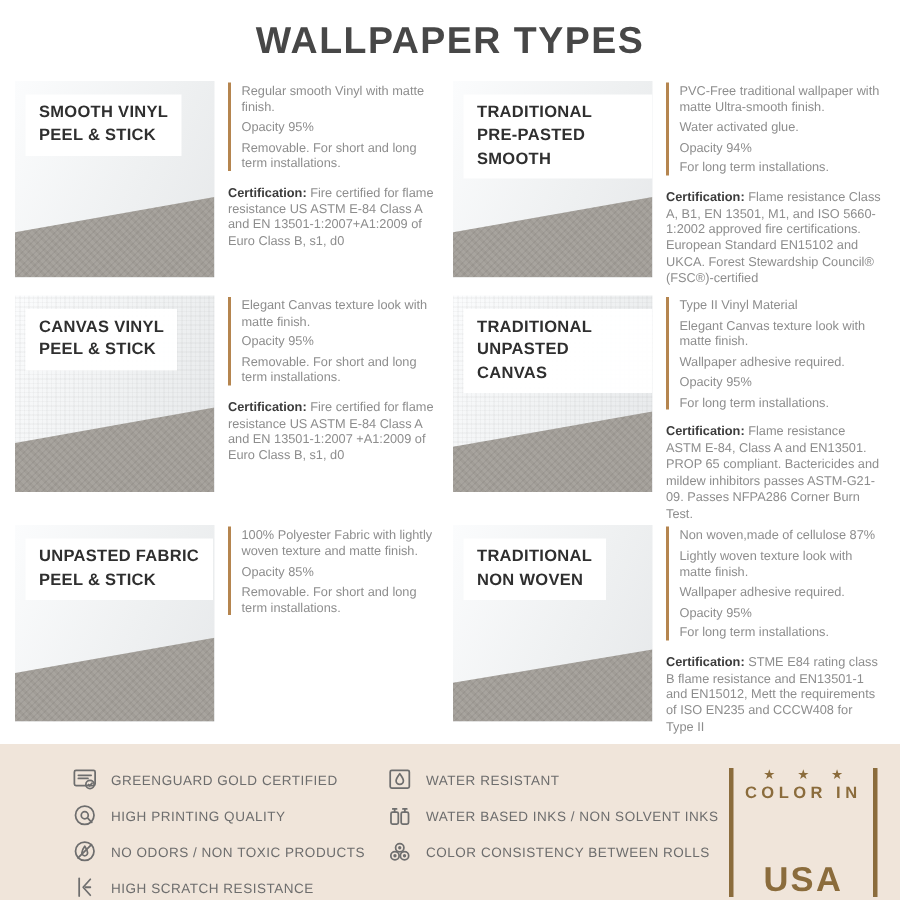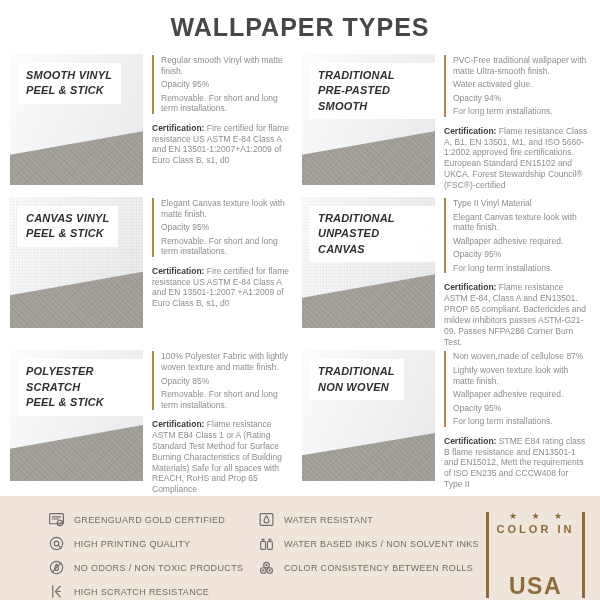--- a/index.html
+++ b/index.html
@@ -43,21 +43,21 @@
     position:absolute;inset:0;
     background:repeating-linear-gradient(0deg,rgba(120,120,120,.05) 0 1px,transparent 1px 3px),
                repeating-linear-gradient(90deg,rgba(120,120,120,.05) 0 1px,transparent 1px 3px);
   }
   .photo .label{
     position:absolute;top:9px;left:7px;
     background:rgba(255,255,255,.96);
     padding:5px 9px;font-size:11px;font-weight:700;color:#2f2f2f;
     line-height:1.4;letter-spacing:.2px;
   }
-  .photo .label span{display:block;font-style:italic;}
+  .photo .label span{display:block;}
   .text{flex:1;padding-left:9px;padding-top:1px;}
   .features{
     border-left:2px solid var(--accent-line,#b5854f);
     padding-left:7px;color:var(--body-text);font-size:8.5px;line-height:1.24;
   }
   .features p{margin:0 0 3px;}
   .cert{
     margin:9px 0 0;font-size:8.5px;color:var(--body-text);line-height:1.28;
   }
   .cert .cert-label{color:var(--dark-text);font-weight:700;}
@@ -169,31 +169,30 @@
           <p>For long term installations.</p>
         </div>
         <p class="cert"><span class="cert-label">Certification:</span> <span>Flame resistance ASTM E-84, Class A and EN13501. PROP 65 compliant. Bactericides and mildew inhibitors passes ASTM-G21-09. Passes NFPA286 Corner Burn Test.</span></p>
       </div>
     </section>
 
     <section class="panel">
       <div class="photo">
         <div class="floor"></div>
         <div class="label">
-          <span>POLYESTER SCRATCH</span>
+          <span>UNPASTED FABRIC</span>
           <span>PEEL &amp; STICK</span>
         </div>
       </div>
       <div class="text">
         <div class="features">
           <p>100% Polyester Fabric with lightly woven texture and matte finish.</p>
           <p>Opacity 85%</p>
           <p>Removable.  For short and long term installations.</p>
         </div>
-        <p class="cert"><span class="cert-label">Certification:</span> <span>Flame resistance ASTM E84 Class 1 or A (Rating Standard Test Method for Surface Burning Characteristics of Building Materials) Safe for all spaces with REACH, RoHS and Prop 65 Compliance</span></p>
       </div>
     </section>
 
     <section class="panel">
       <div class="photo">
         <div class="floor"></div>
         <div class="label">
           <span>TRADITIONAL</span>
           <span>NON WOVEN</span>
         </div>

